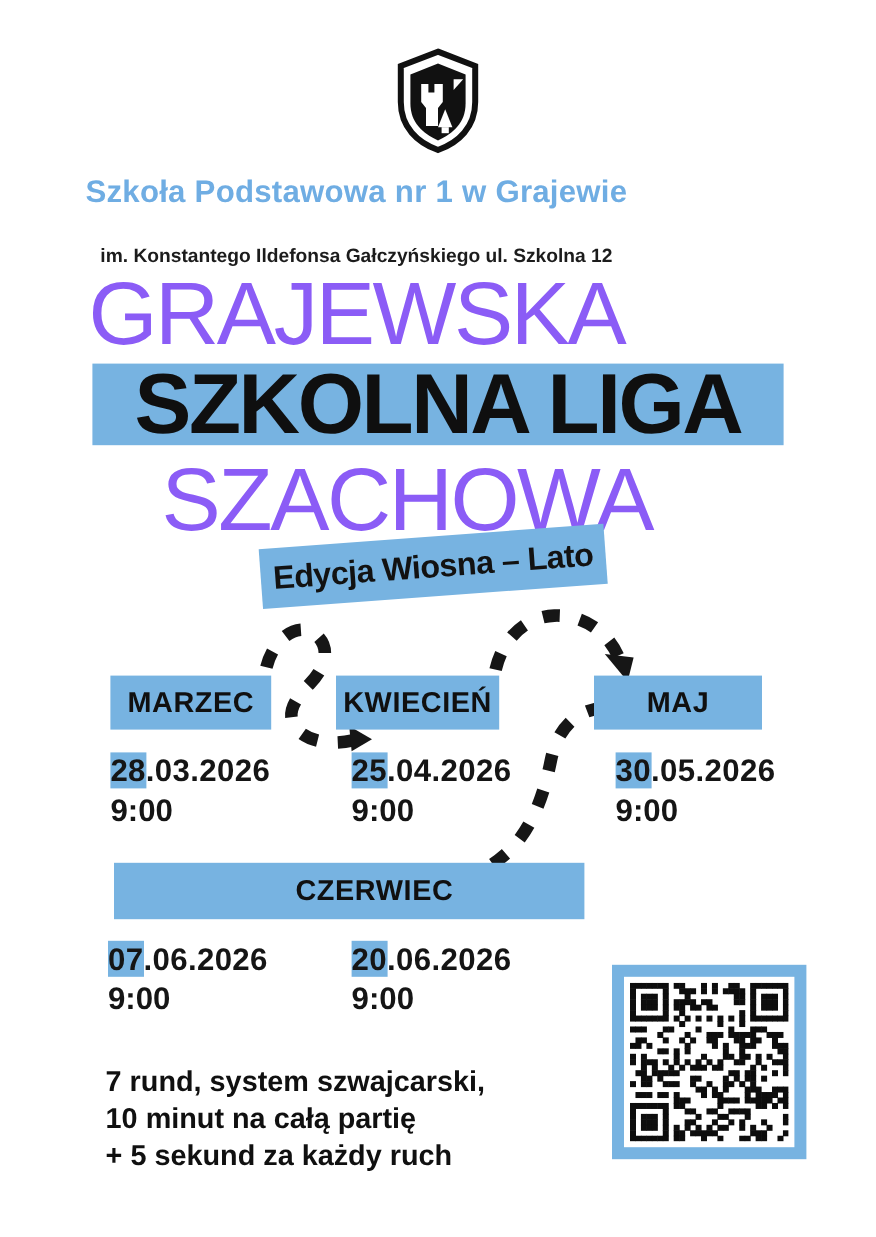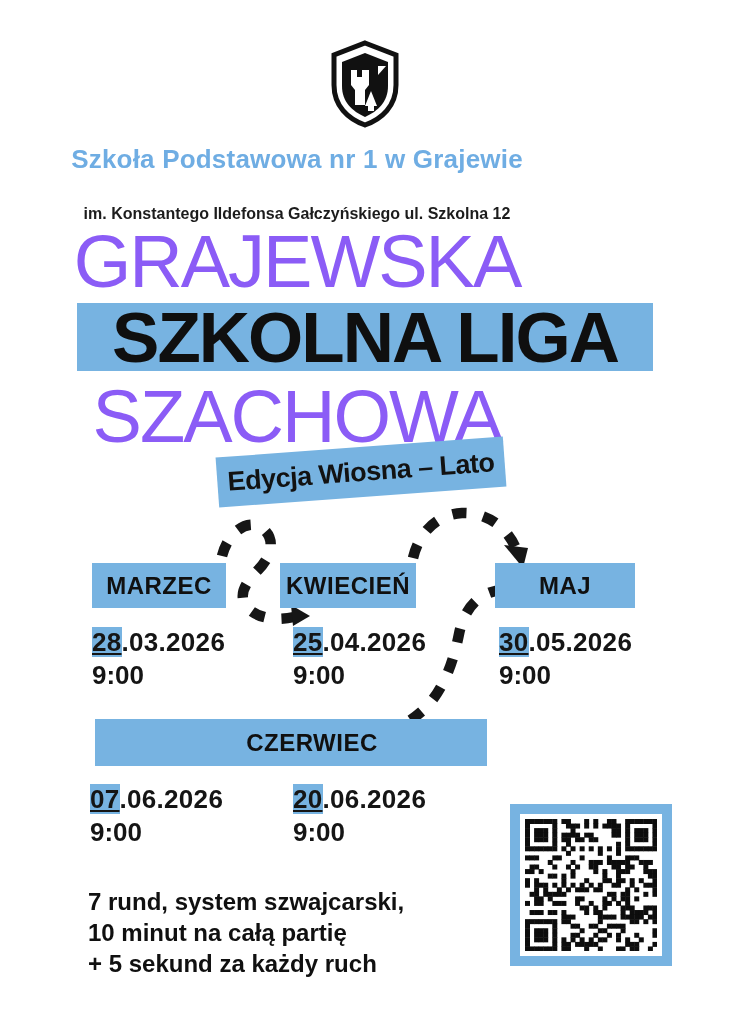--- a/index.html
+++ b/index.html
@@ -17,43 +17,43 @@
   
   .logo{left:329px;top:40px;}
   .school-name{top:144px;font-size:26px;font-weight:bold;color:var(--accent-text);letter-spacing:0.2px;}
   .school-address{top:175px;font-size:16px;font-weight:600;color:#1c1c1c;margin-top:30px;}
   
   .headline{font-weight:normal;letter-spacing:-2px;color:#8b5cf6;}
   .title-1{top:224px;font-size:74px;line-height:76px;}
   .title-2-box{left:77px;top:303px;width:576px;height:68px;background:var(--accent);
     display:flex;align-items:center;justify-content:center;}
   .title-2-box span{font-size:71px;font-weight:bold;letter-spacing:-2px;color:#0f0f0f;white-space:nowrap;}
-  .title-3{top:378px;font-size:74px;line-height:78px;}
+  .title-3{top:378px;font-size:74px;line-height:78px;padding-left:42px;}
   .cut-glyph{font-family:"DejaVu Sans",sans-serif;color:#fff;font-weight:normal;line-height:1;}
   .rook-cut{left:228px;top:246px;font-size:30px;}
   .pawn-cut{left:547px;top:238px;font-size:33px;}
   
   .edition-banner{left:217px;top:447px;width:288px;height:50px;background:var(--accent);
     transform:rotate(-4.2deg);display:flex;align-items:center;justify-content:center;}
   .edition-banner span{font-size:27px;font-weight:bold;letter-spacing:-0.5px;color:#121212;}
   
   .path-overlay{left:0;top:0;width:730px;height:1031px;pointer-events:none;}
   
   .month-box{height:45px;background:var(--accent);display:flex;align-items:center;justify-content:center;top:563px;}
   .month-box span{font-size:24px;font-weight:bold;letter-spacing:0.5px;color:#101010;}
   .m-marzec{left:92px;width:134px;}
   .m-kwiecien{left:280px;width:136px;}
   .m-maj{left:495px;width:140px;}
   .m-czerwiec{left:95px;top:719px;width:350px;height:47px;padding-left:42px;}
   .date-line{font-size:26px;font-weight:bold;letter-spacing:0.3px;white-space:nowrap;}
-  .date-line .day{background:var(--accent);text-decoration:underline;}
+  .date-line .day{background:var(--accent);}
   .time-line{font-size:26px;font-weight:bold;}
   .r1{top:627px;} .t1{top:660px;}
   .r2{top:784px;} .t2{top:817px;}
-  .c1{left:92px;} .c2{left:281px;padding-left:12px;} .c3{left:499px;}
+  .c1{left:92px;} .c2{left:281px;padding-left:12px;} .c3{left:513px;}
   .jc1{left:90px;} .jc2{left:293px;}
   
   .qr-frame{left:510px;top:804px;width:132px;height:132px;background:#fff;
     border:10px solid var(--accent);padding:5px;}
   
   .rules{left:88px;top:886px;font-size:24px;font-weight:bold;line-height:31px;color:#101010;}
 </style>
 </head>
 <body>
 

